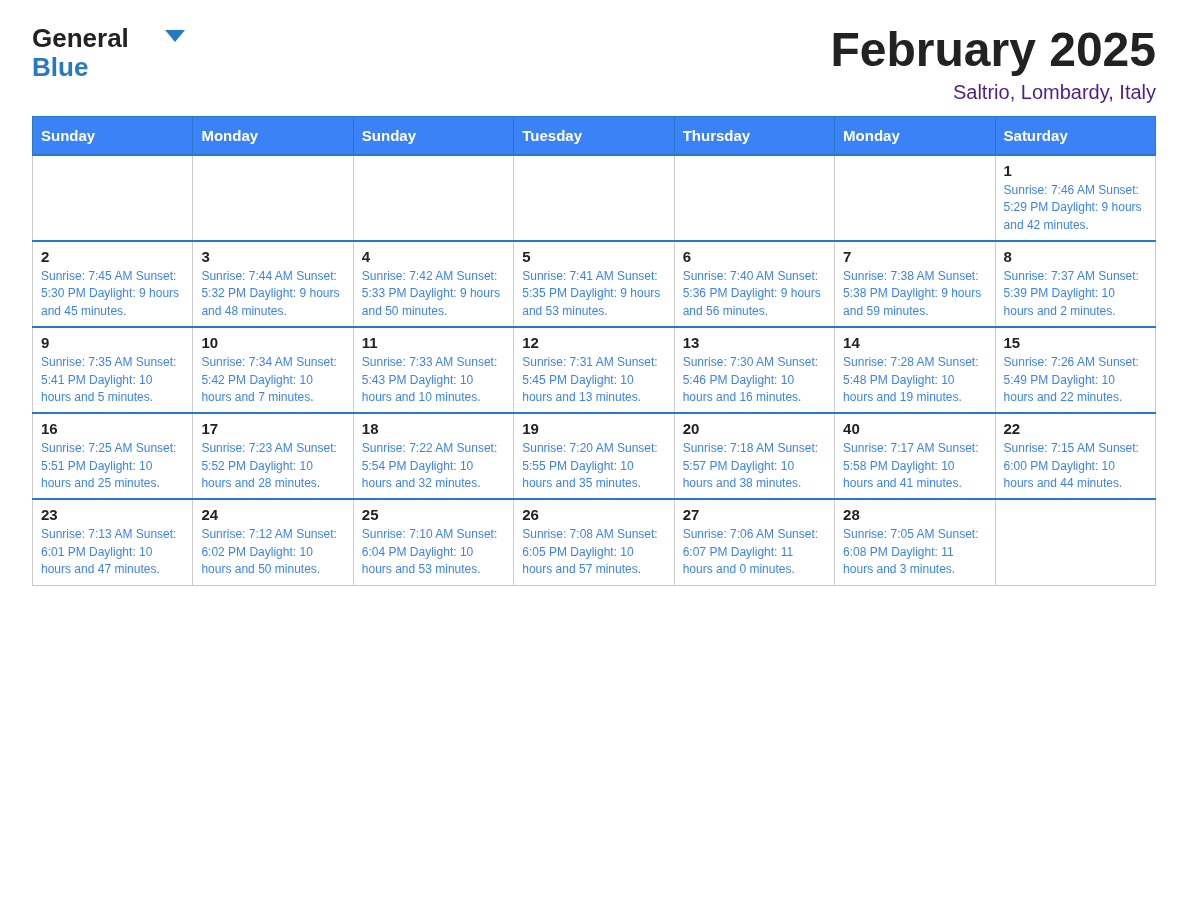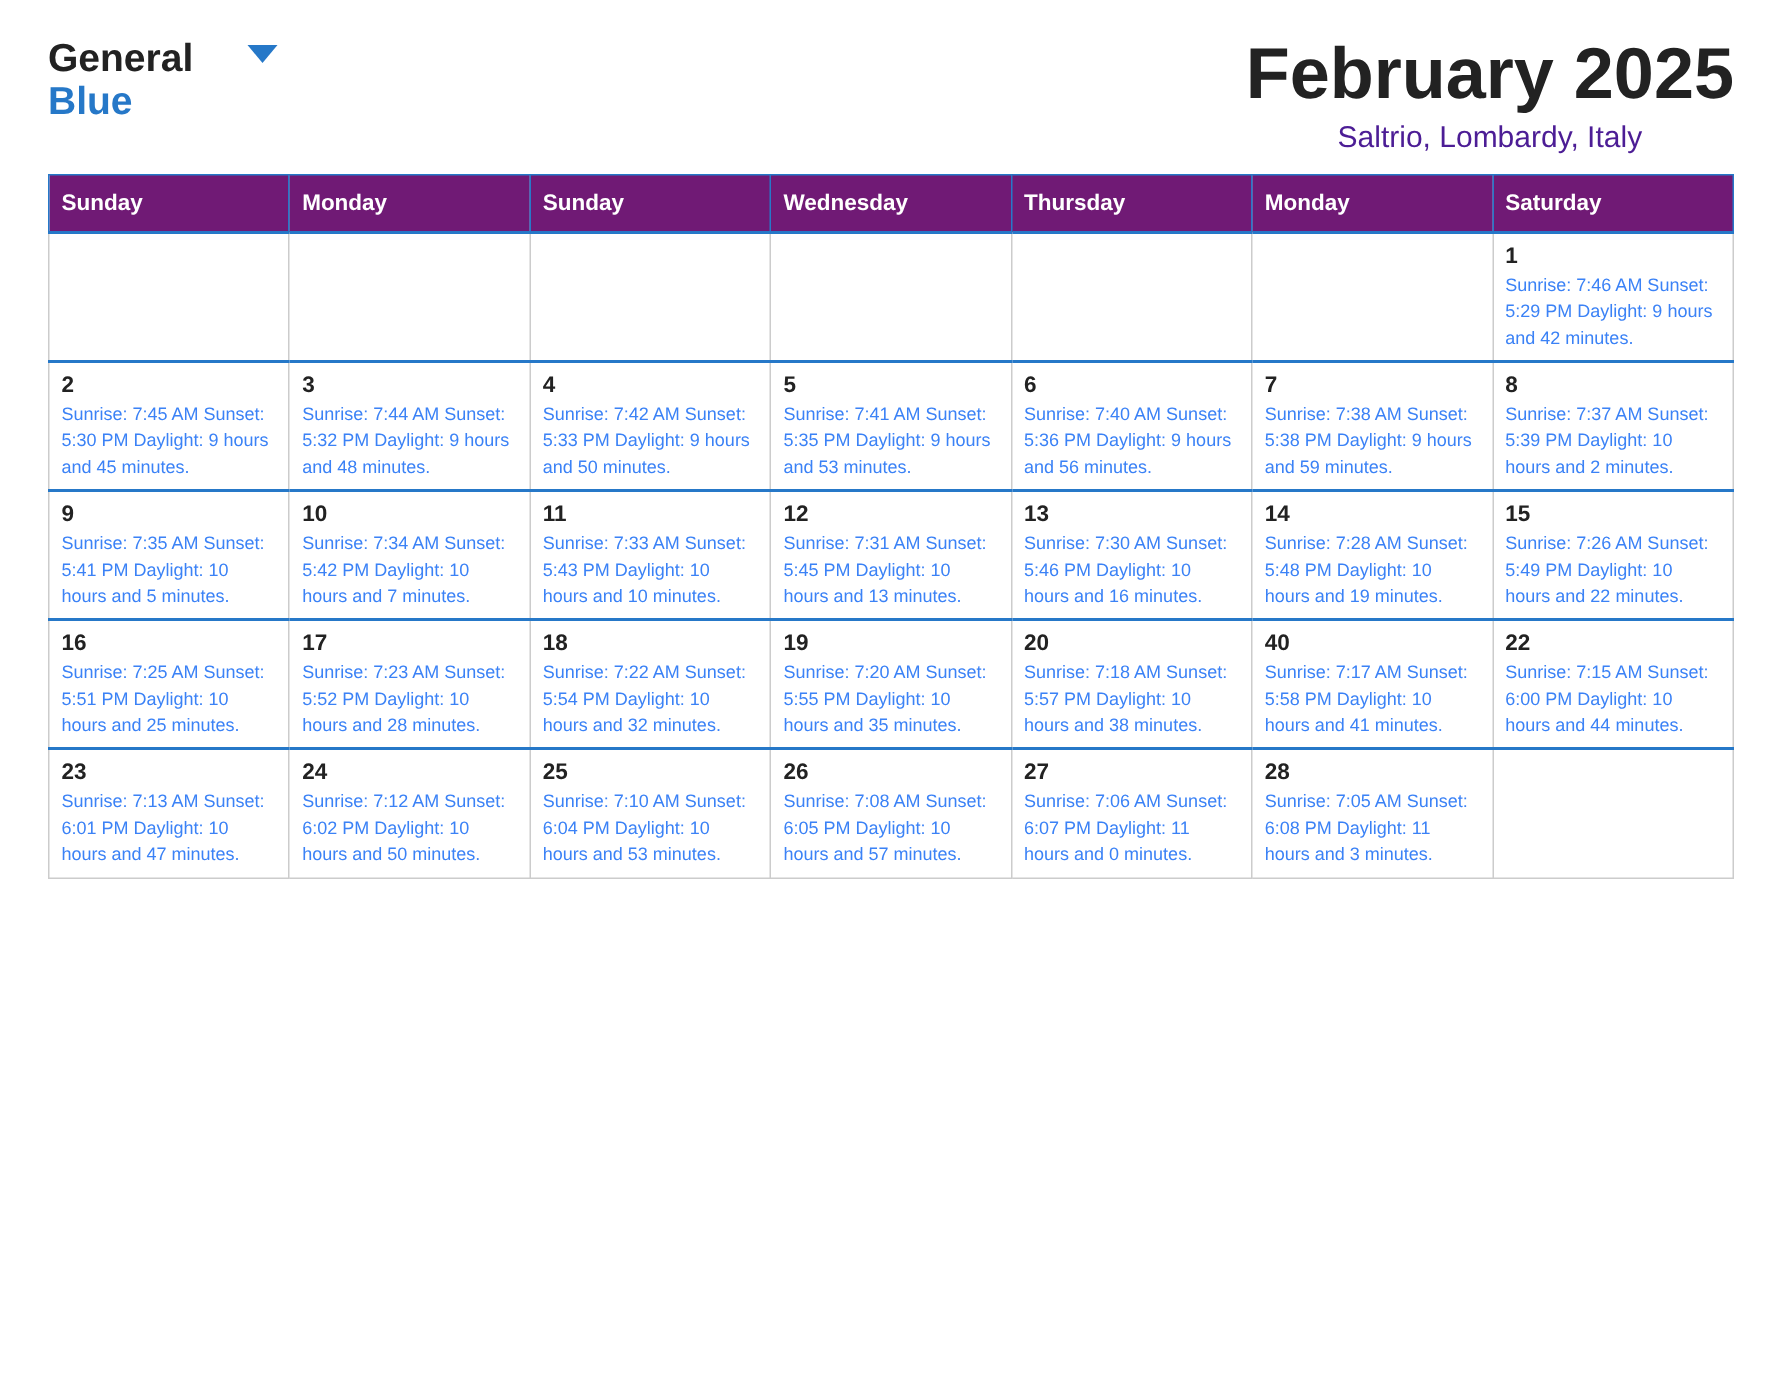--- a/index.html
+++ b/index.html
@@ -39,40 +39,40 @@
       height: 0;
       border-left: 10px solid transparent;
       border-right: 10px solid transparent;
       border-top: 12px solid #2678c8;
       margin-left: 4px;
       vertical-align: middle;
       position: relative;
       top: -2px;
     }
     .title-area {
-      text-align: center;
+      text-align: right;
     }
     .month-title {
       font-size: 48px;
       font-weight: bold;
       color: #222;
       line-height: 1.1;
     }
     .location {
       font-size: 20px;
       color: #4c1d95;
       margin-top: 4px;
     }
     .calendar {
       width: 100%;
       border-collapse: collapse;
       margin-top: 8px;
     }
     .calendar th {
-      background: #701a75;
+      background: #3b82f6;
       color: #fff;
       font-size: 15px;
       font-weight: bold;
       padding: 10px 8px;
       text-align: left;
       border: 1px solid #2678c8;
     }
     .calendar td {
       vertical-align: top;
       border: 1px solid #ccc;
@@ -126,21 +126,21 @@
     <div class="location">Saltrio, Lombardy, Italy</div>
   </div>
 </div>
 
 <table class="calendar">
   <thead>
     <tr>
     <th>Sunday</th>
         <th>Monday</th>
         <th>Sunday</th>
-        <th>Wednesday</th>
+        <th>Tuesday</th>
         <th>Thursday</th>
         <th>Monday</th>
         <th>Saturday</th>
       </tr>
   </thead>
   <tbody id="calendar-body">
   <tr>
         <td class="empty-cell"></td>
         <td class="empty-cell"></td>
         <td class="empty-cell"></td>

